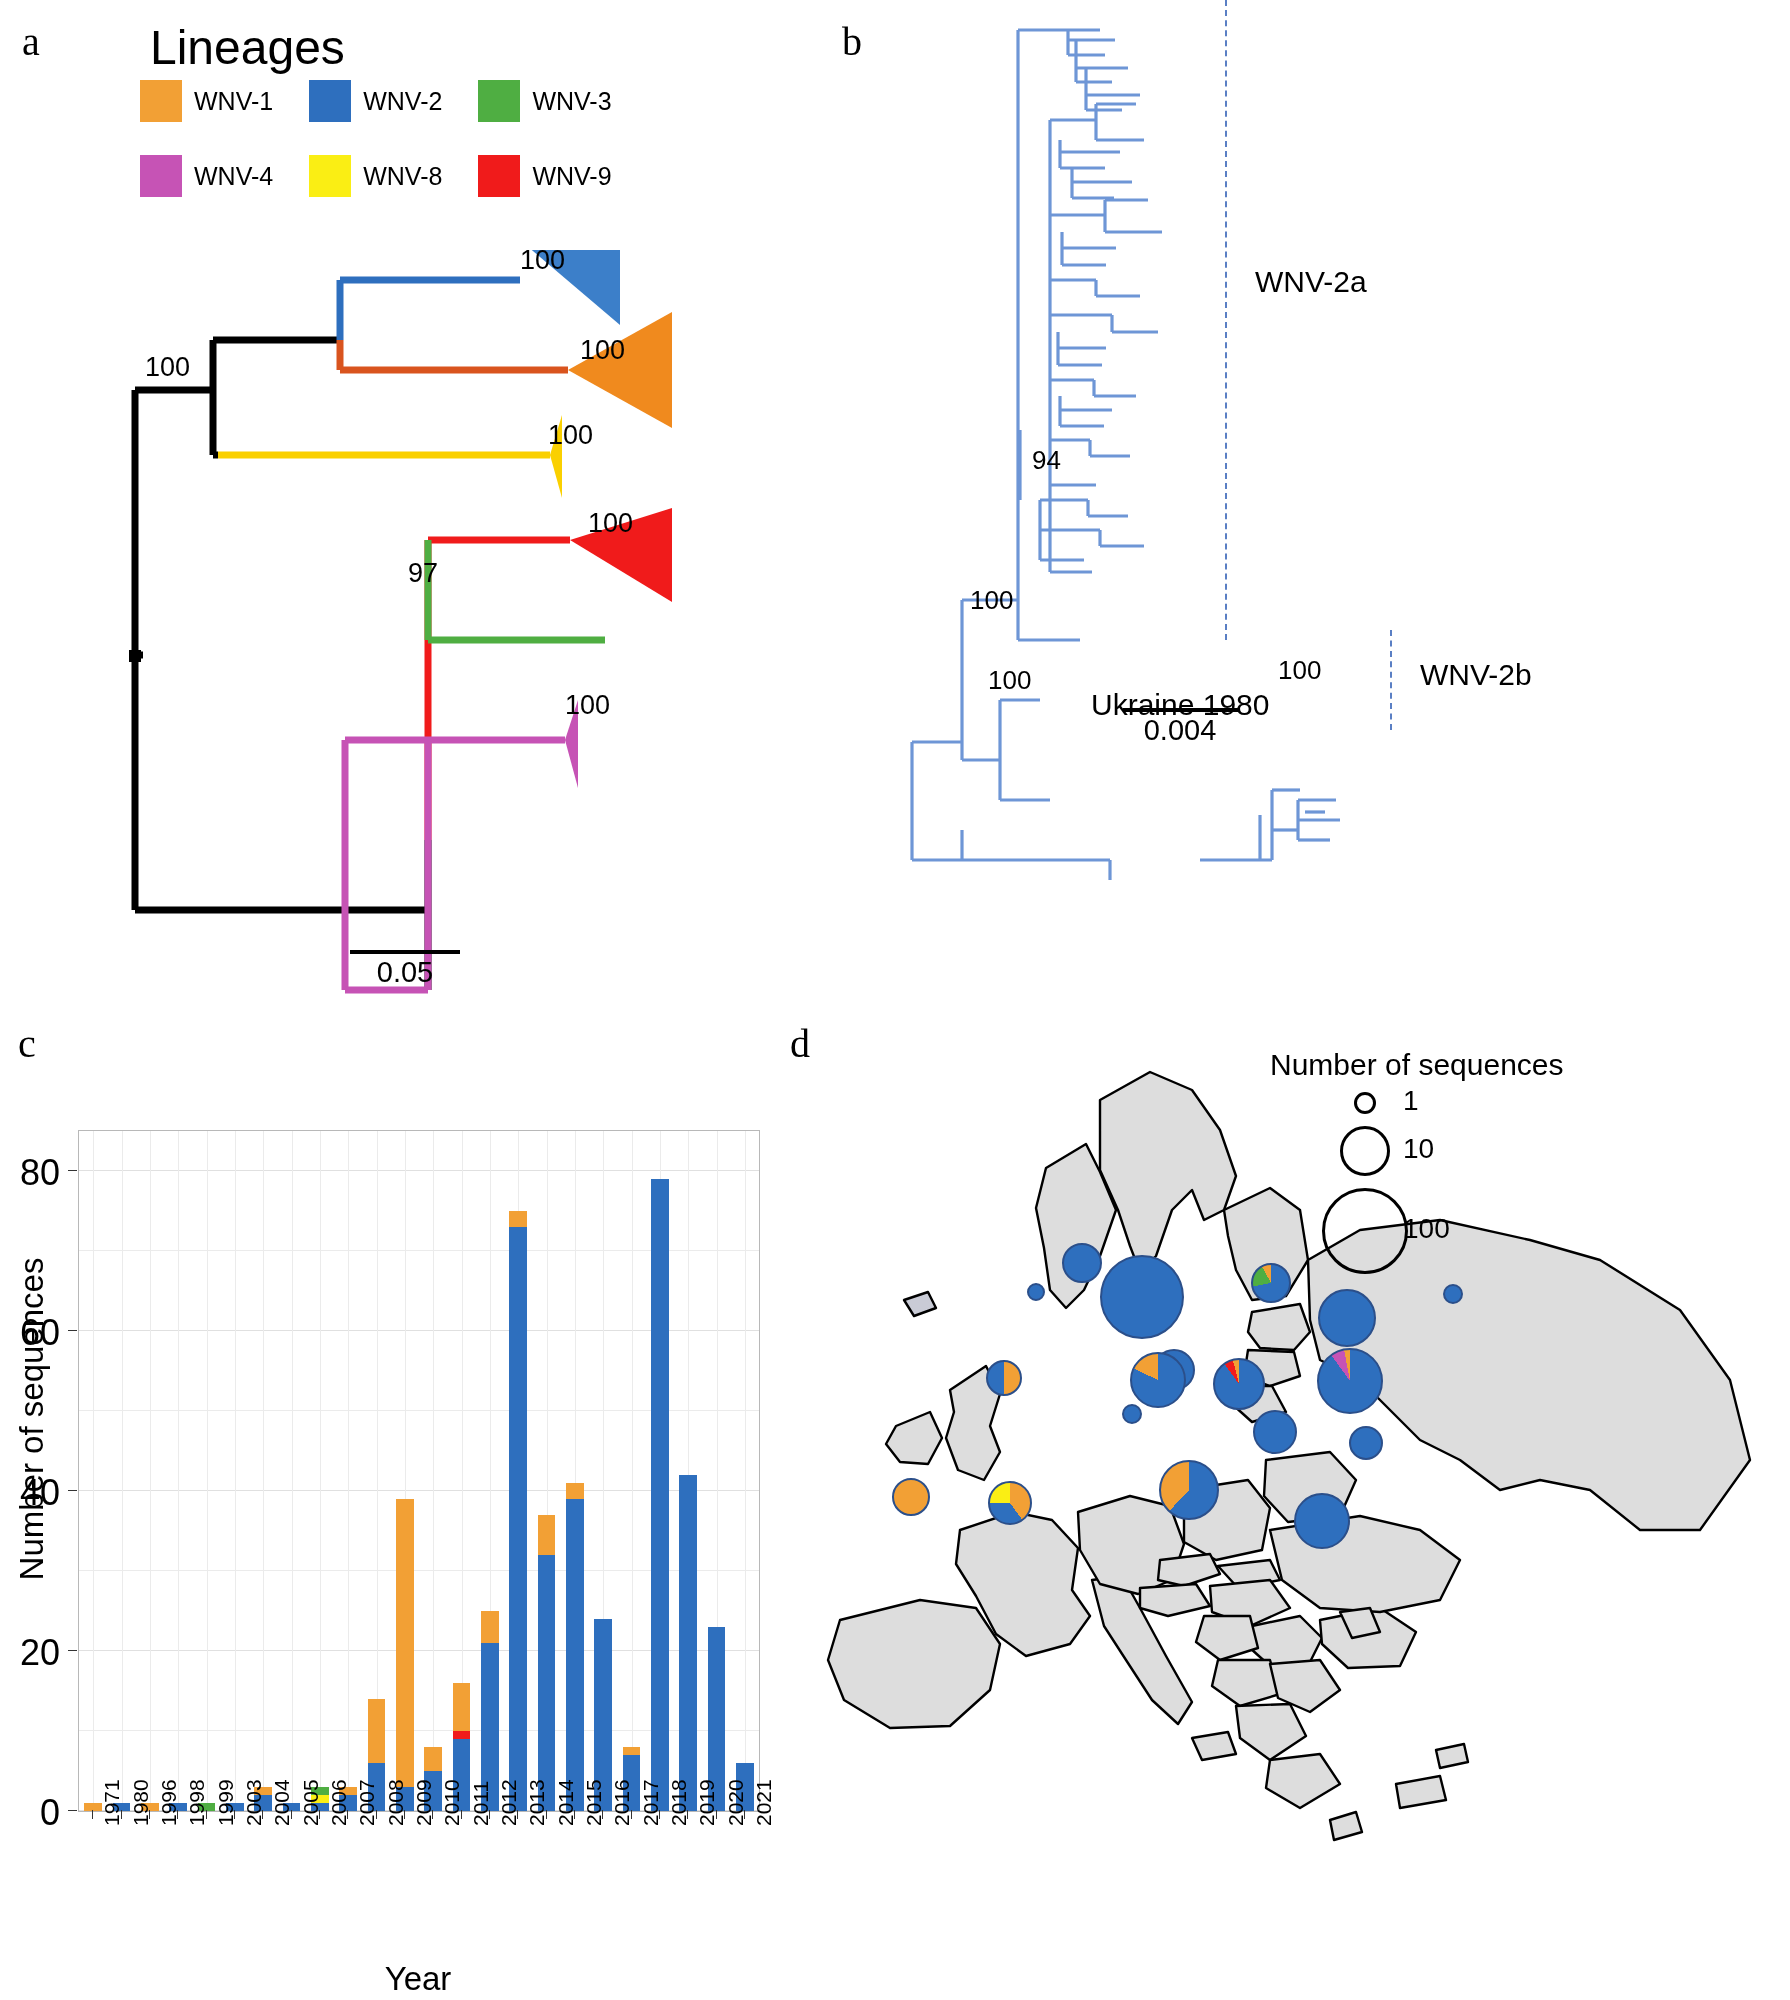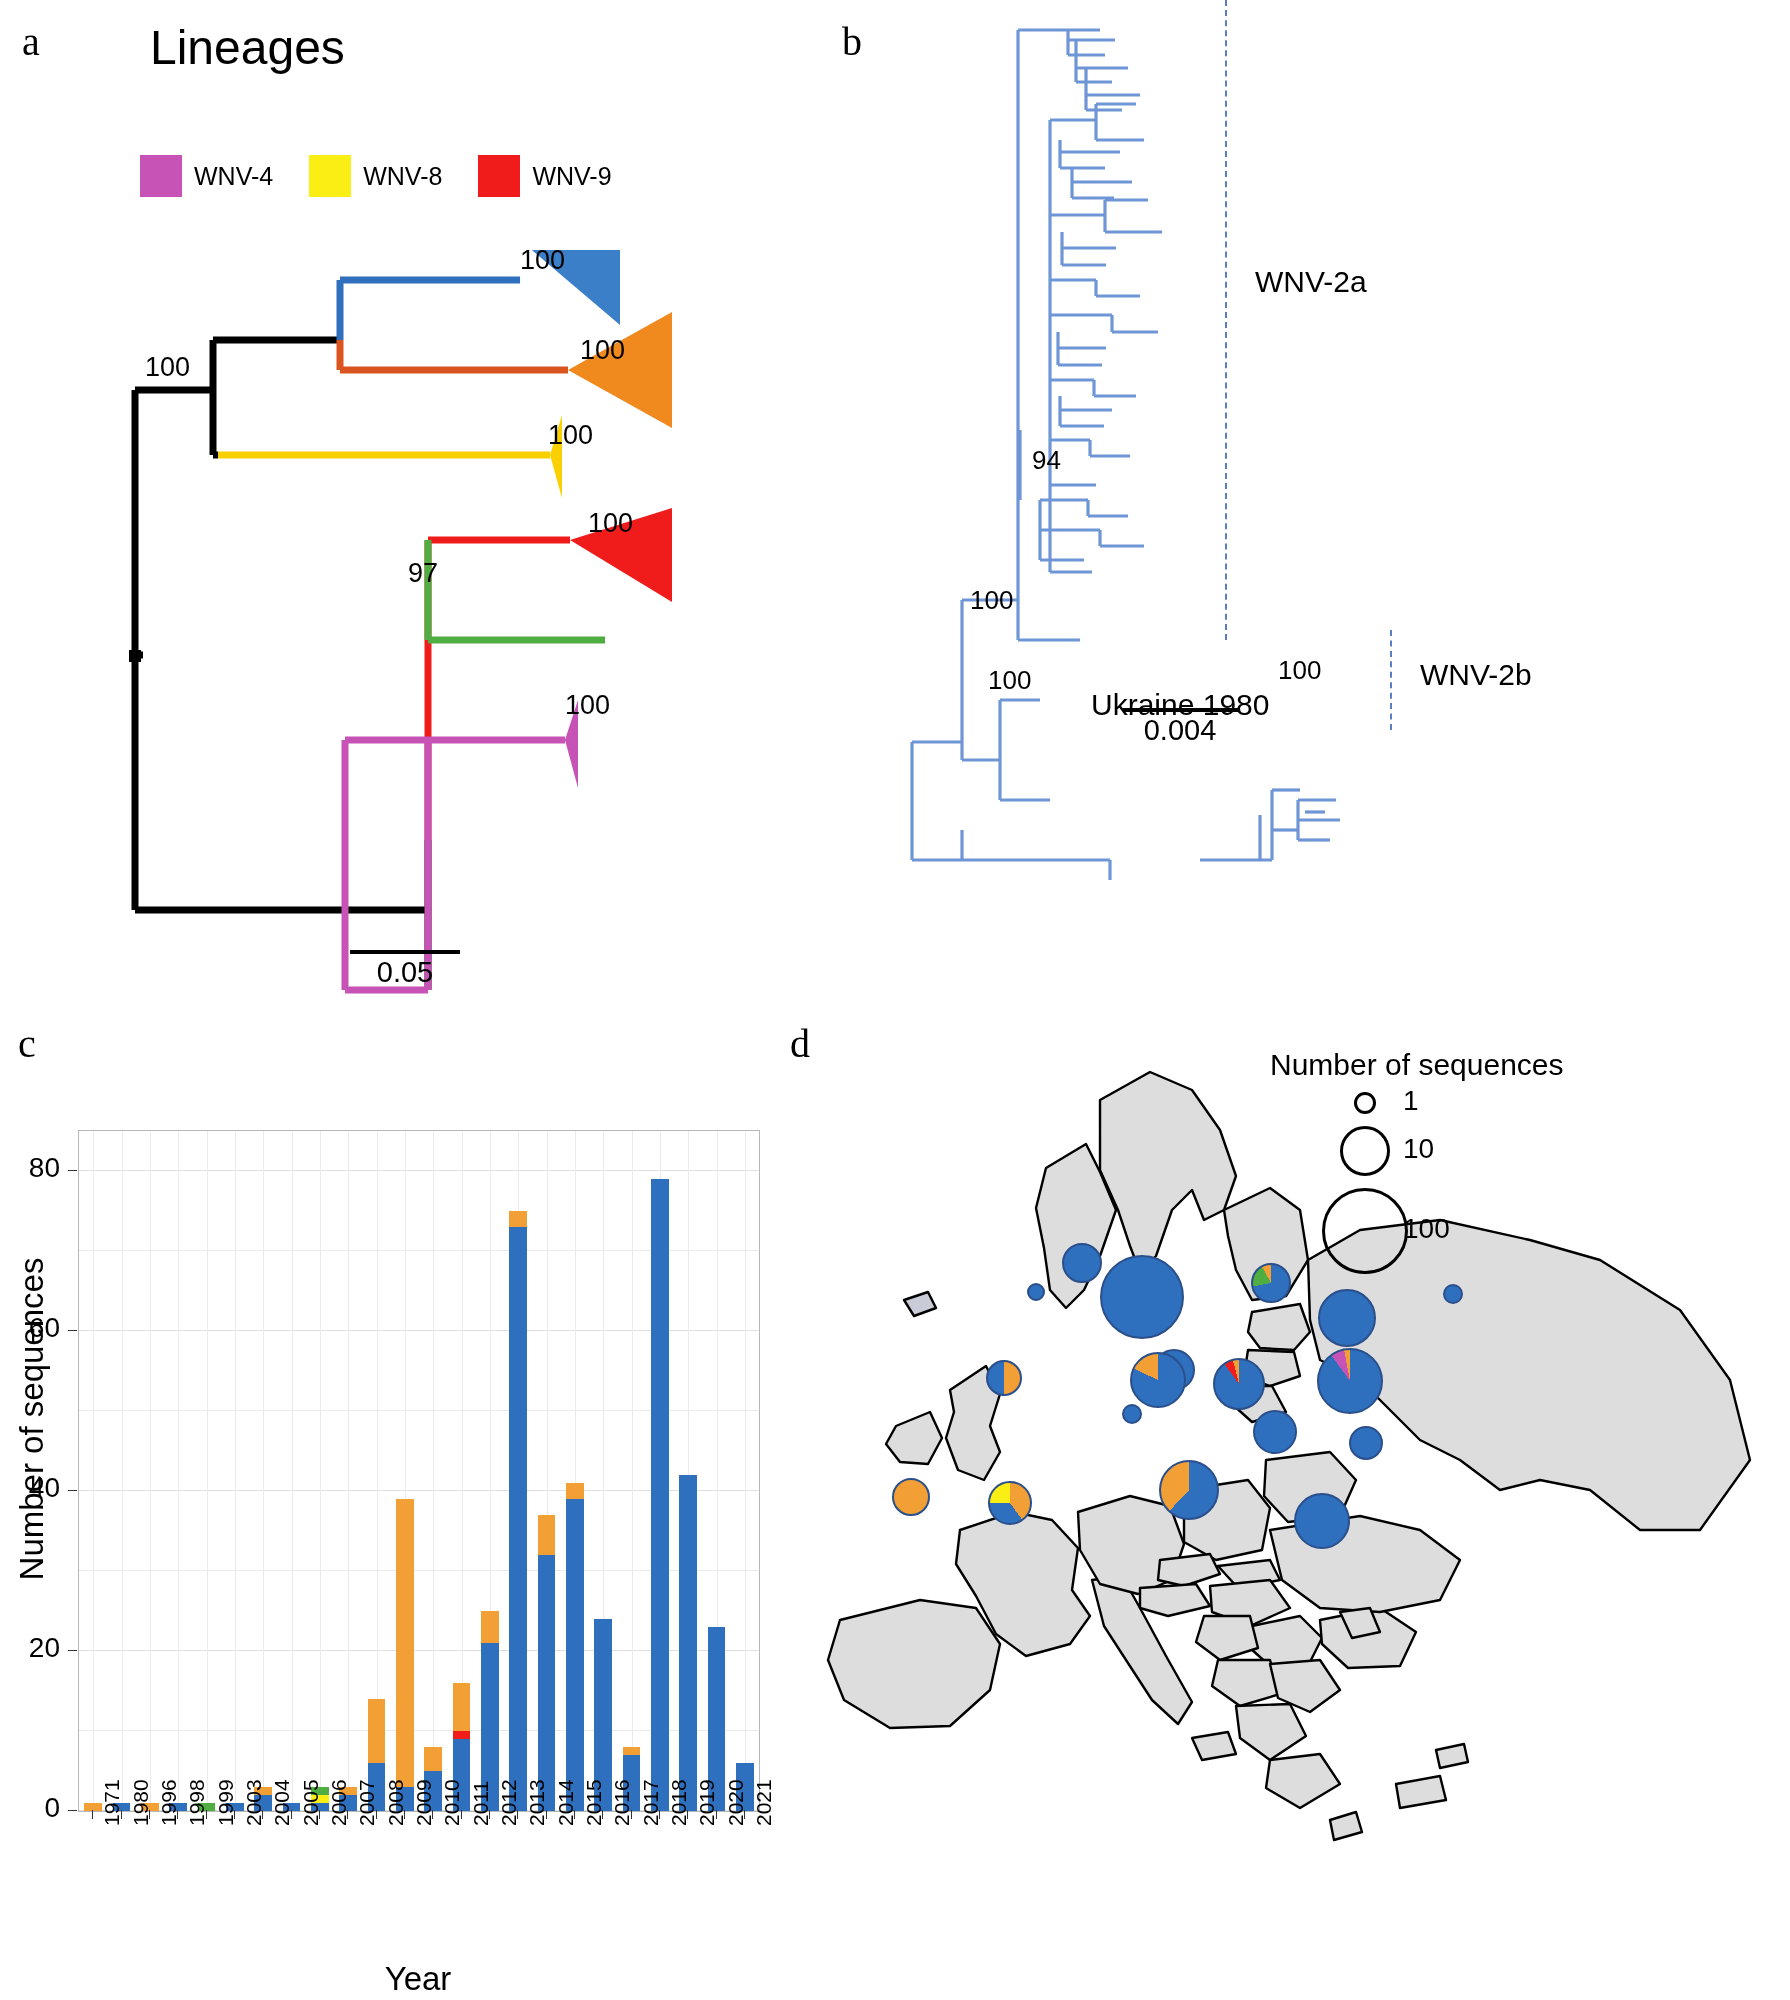--- a/index.html
+++ b/index.html
@@ -26,21 +26,21 @@
   .scaleTxt{font-size:29px;margin-top:2px;}
 
   
   #panelC{left:0;top:1020px;width:800px;height:980px;}
   #cPlot{position:absolute;left:78px;top:110px;width:680px;height:680px;border:1px solid #b8b8b8;background:#fff;}
   .gridv{position:absolute;top:0;bottom:0;width:1px;background:#ebebeb;}
   .gridh{position:absolute;left:0;right:0;height:1px;background:#ebebeb;}
   .gridh.major{background:#e0e0e0;}
   .bar{position:absolute;bottom:0;display:flex;flex-direction:column;justify-content:flex-end;}
   .seg{width:100%;}
-  .ytick{position:absolute;font-size:28px;text-align:right;width:60px;}
+  .ytick{position:absolute;font-size:36px;text-align:right;width:60px;}
   .ytickline{position:absolute;width:9px;height:1px;background:#333;}
   .xtick{position:absolute;font-size:21px;transform-origin:left top;transform:rotate(-90deg);white-space:nowrap;}
   .xtickline{position:absolute;width:1px;height:9px;background:#333;}
   #ylabC{position:absolute;left:-228px;top:380px;width:520px;text-align:center;font-size:33px;transform:rotate(-90deg);}
   #xlabC{position:absolute;left:78px;top:940px;width:680px;text-align:center;font-size:33px;}
 
   
   #panelD{left:800px;top:1020px;width:990px;height:980px;}
   #mapTitle{position:absolute;font-size:30px;}
   .sizeCircle{position:absolute;border:3px solid #000;border-radius:50%;box-sizing:border-box;}
@@ -49,20 +49,34 @@
   svg{display:block;}
 </style>
 </head>
 <body>
 
 <div class="panel" id="panelA">
   <div class="plabel" style="position:absolute;left:22px;top:18px;">a</div>
 
   <div id="legendTitle">Lineages</div>
 
+  <div class="legrow" style="left:140px;top:80px;">
+    <div class="legitem">
+      <span class="swatch" style="background:#F2A035"></span>
+      <span class="legtext">WNV-1</span>
+    </div>
+    <div class="legitem">
+      <span class="swatch" style="background:#2E6FBE"></span>
+      <span class="legtext">WNV-2</span>
+    </div>
+    <div class="legitem">
+      <span class="swatch" style="background:#4FAE42"></span>
+      <span class="legtext">WNV-3</span>
+    </div>
+  </div>
 
   <div class="legrow" style="left:140px;top:155px;">
     <div class="legitem">
       <span class="swatch" style="background:#C653B5"></span>
       <span class="legtext">WNV-4</span>
     </div>
     <div class="legitem">
       <span class="swatch" style="background:#FAEE14"></span>
       <span class="legtext">WNV-8</span>
     </div>

